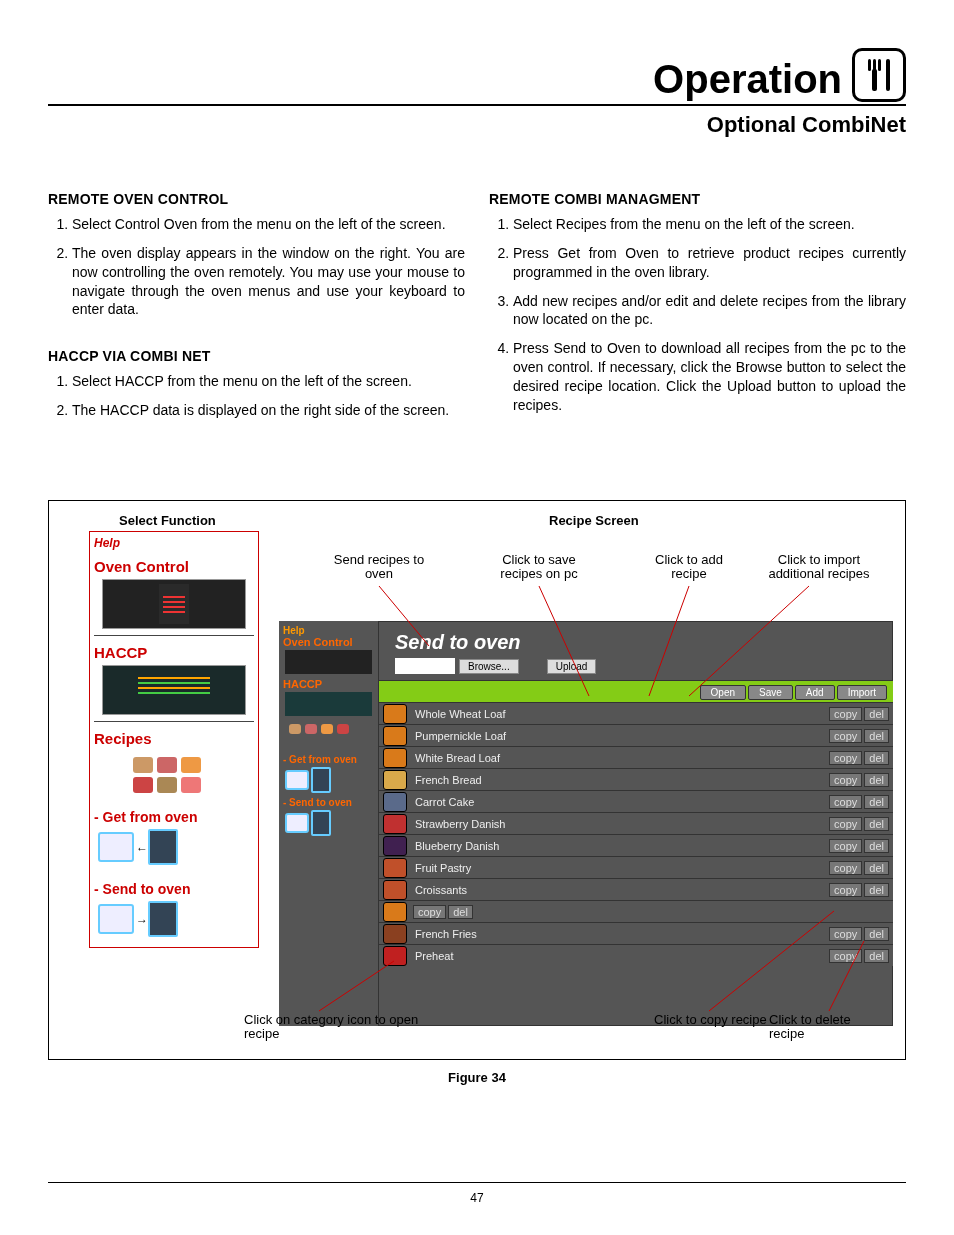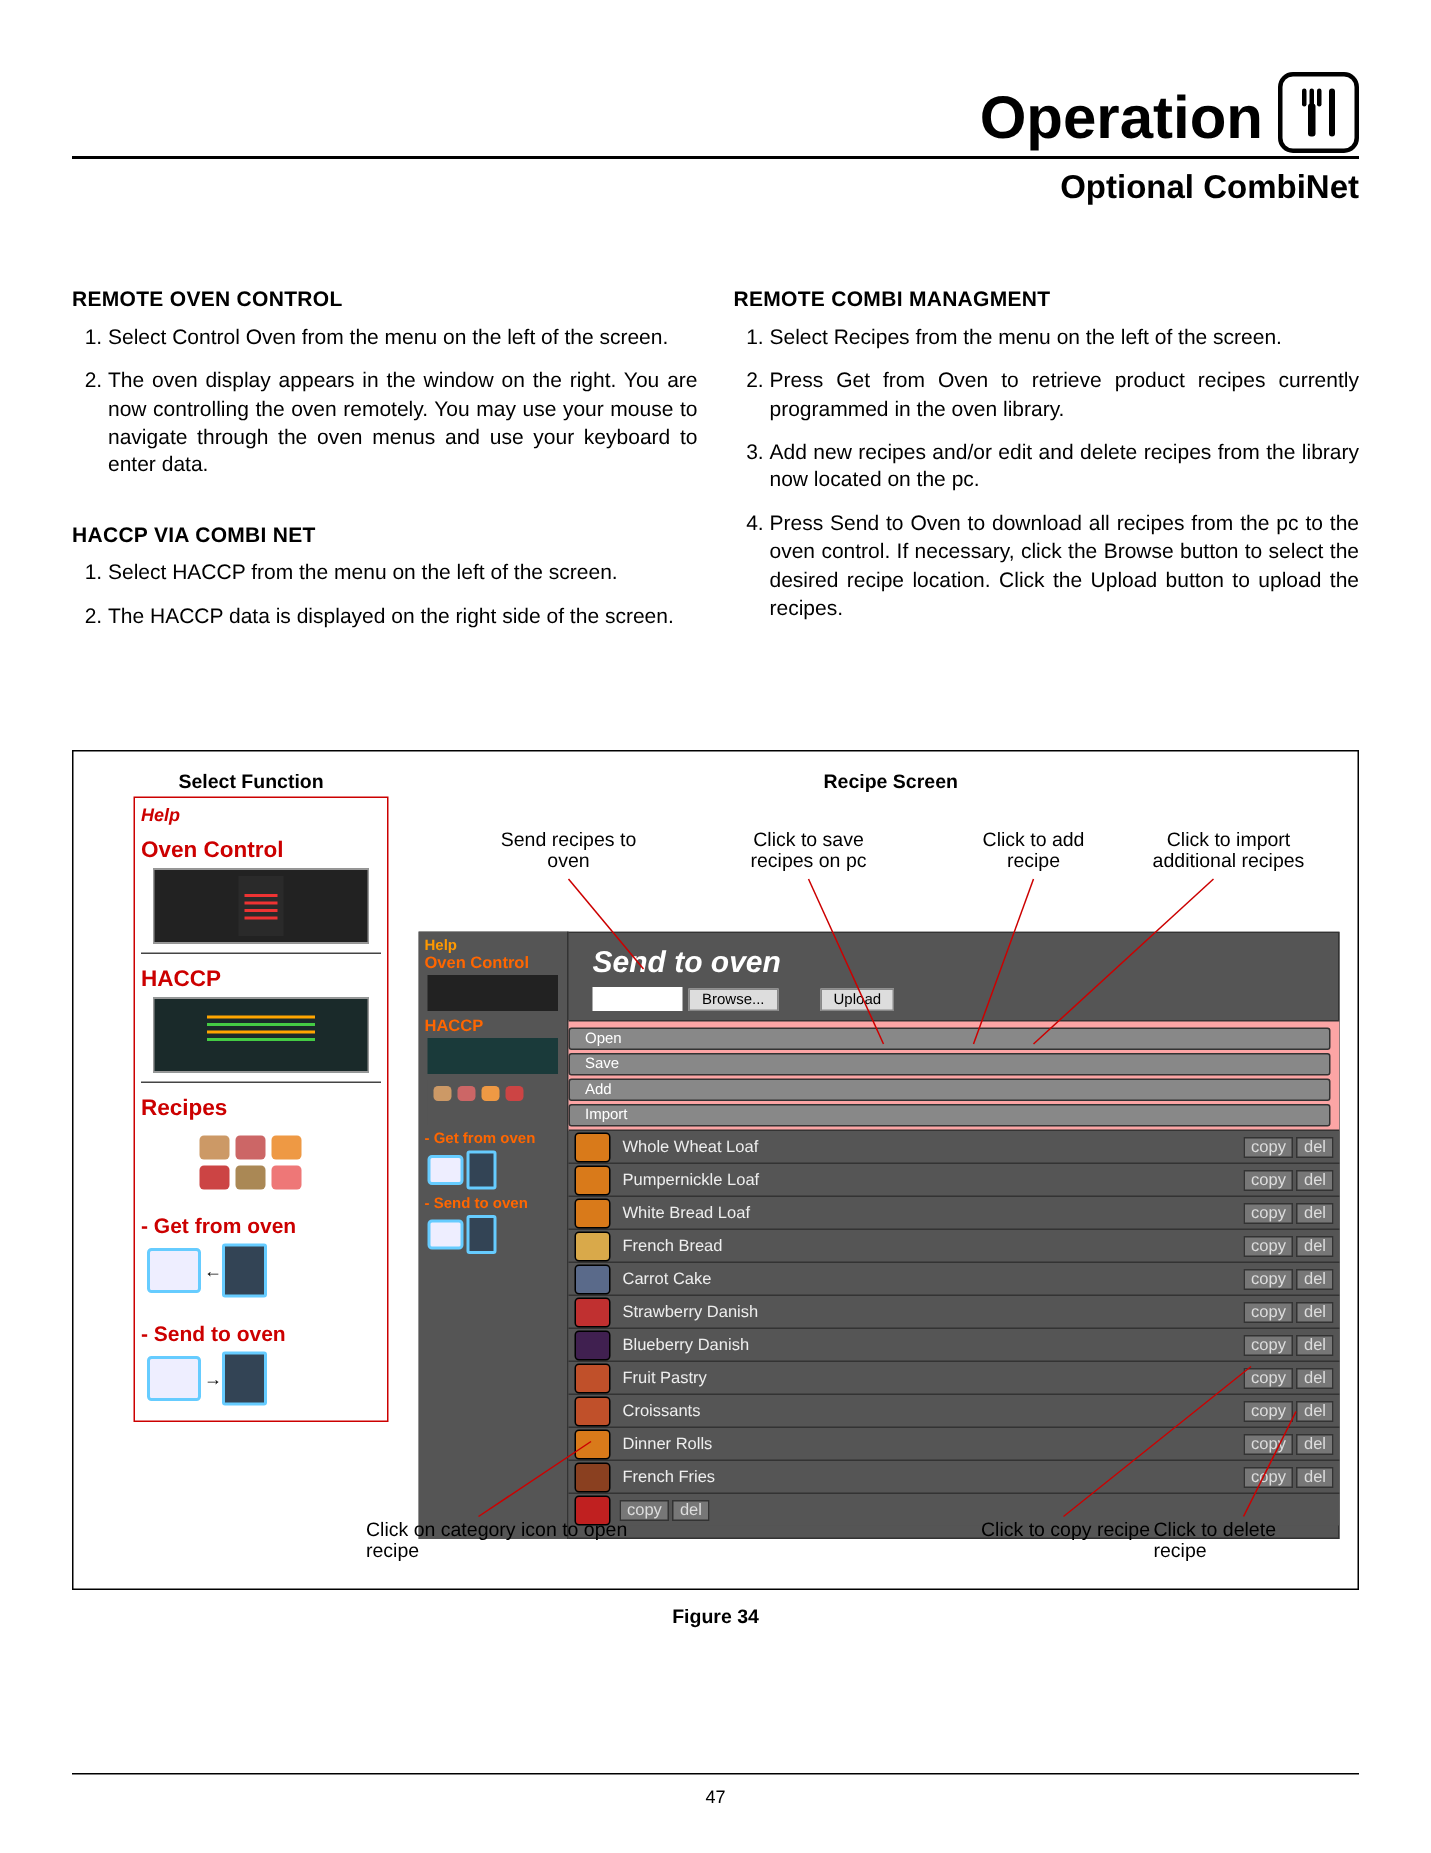--- a/index.html
+++ b/index.html
@@ -67,21 +67,21 @@
   }
   .p-side{position:absolute;left:0;top:0;width:100px;height:100%;background:#555;border-right:1px solid #333;padding:4px;box-sizing:border-box;}
   .p-side .ps-help{color:#f90;font-weight:bold;font-size:10px;}
   .p-side .ps-red{color:#f60;font-weight:bold;font-size:11px;}
   .ps-thumb{height:24px;background:#222;margin:2px 2px 4px 2px;}
   .p-main{position:absolute;left:100px;right:0;top:0;height:100%;}
   .p-title{font-size:20px;font-weight:bold;color:#fff;padding:10px 0 4px 16px;font-style:italic;}
   .p-uploadrow{padding-left:16px;display:flex;gap:4px;align-items:center;}
   .p-input{background:#fff;width:60px;height:16px;}
   .p-btn{background:#ddd;color:#000;font-size:10px;padding:1px 8px;border:1px solid #888;}
-  .p-toolbar{display:flex;gap:2px;justify-content:flex-end;padding:4px 6px 2px 0;background:#fca5a5;margin-top:6px;border-top:1px solid #333;border-bottom:1px solid #333;flex-direction:column;}
+  .p-toolbar{display:flex;gap:2px;justify-content:flex-end;padding:4px 6px 2px 0;background:#84cc16;margin-top:6px;border-top:1px solid #333;border-bottom:1px solid #333;}
   .p-tbbtn{background:#888;color:#fff;padding:1px 10px;font-size:10px;border:1px solid #333;border-radius:2px;}
   .p-rows{}
   .p-row{display:flex;align-items:center;border-bottom:1px solid #333;height:21px;background:#555;}
   .p-ricon{width:22px;height:18px;margin:0 4px;border:1px solid #000;border-radius:3px;}
   .p-rlabel{flex:1;padding-left:4px;}
   .p-rbtn{background:#777;border:1px solid #333;padding:0 4px;font-size:11px;margin-left:2px;color:#ddd;}
   .p-row:last-child{border-bottom:none;}
   
   .b-call{position:absolute;font-size:13px;line-height:1.1;}
   .b1{left:195px;top:512px;width:180px;}
@@ -276,32 +276,32 @@
             <div class="p-rbtn" style="margin-right: 4px;">del</div>
           </div>
           <div class="p-row">
             <div class="p-ricon" style="background: rgb(192, 80, 42);"></div>
             <div class="p-rlabel">Croissants</div>
             <div class="p-rbtn">copy</div>
             <div class="p-rbtn" style="margin-right: 4px;">del</div>
           </div>
           <div class="p-row">
             <div class="p-ricon" style="background: rgb(217, 122, 26);"></div>
-            <div class="p-rlabel">Dinner Rolls</div>
             <div class="p-rbtn">copy</div>
             <div class="p-rbtn" style="margin-right: 4px;">del</div>
           </div>
           <div class="p-row">
             <div class="p-ricon" style="background: rgb(138, 64, 32);"></div>
             <div class="p-rlabel">French Fries</div>
             <div class="p-rbtn">copy</div>
             <div class="p-rbtn" style="margin-right: 4px;">del</div>
           </div>
           <div class="p-row">
             <div class="p-ricon" style="background: rgb(192, 32, 32);"></div>
+            <div class="p-rlabel">Preheat</div>
             <div class="p-rbtn">copy</div>
             <div class="p-rbtn" style="margin-right: 4px;">del</div>
           </div>
         </div>
     </div>
   </div>
 
   <div class="b-call b1">Click on category icon to open recipe</div>
   <div class="b-call b2">Click to copy recipe</div>
   <div class="b-call b3">Click to delete recipe</div>

